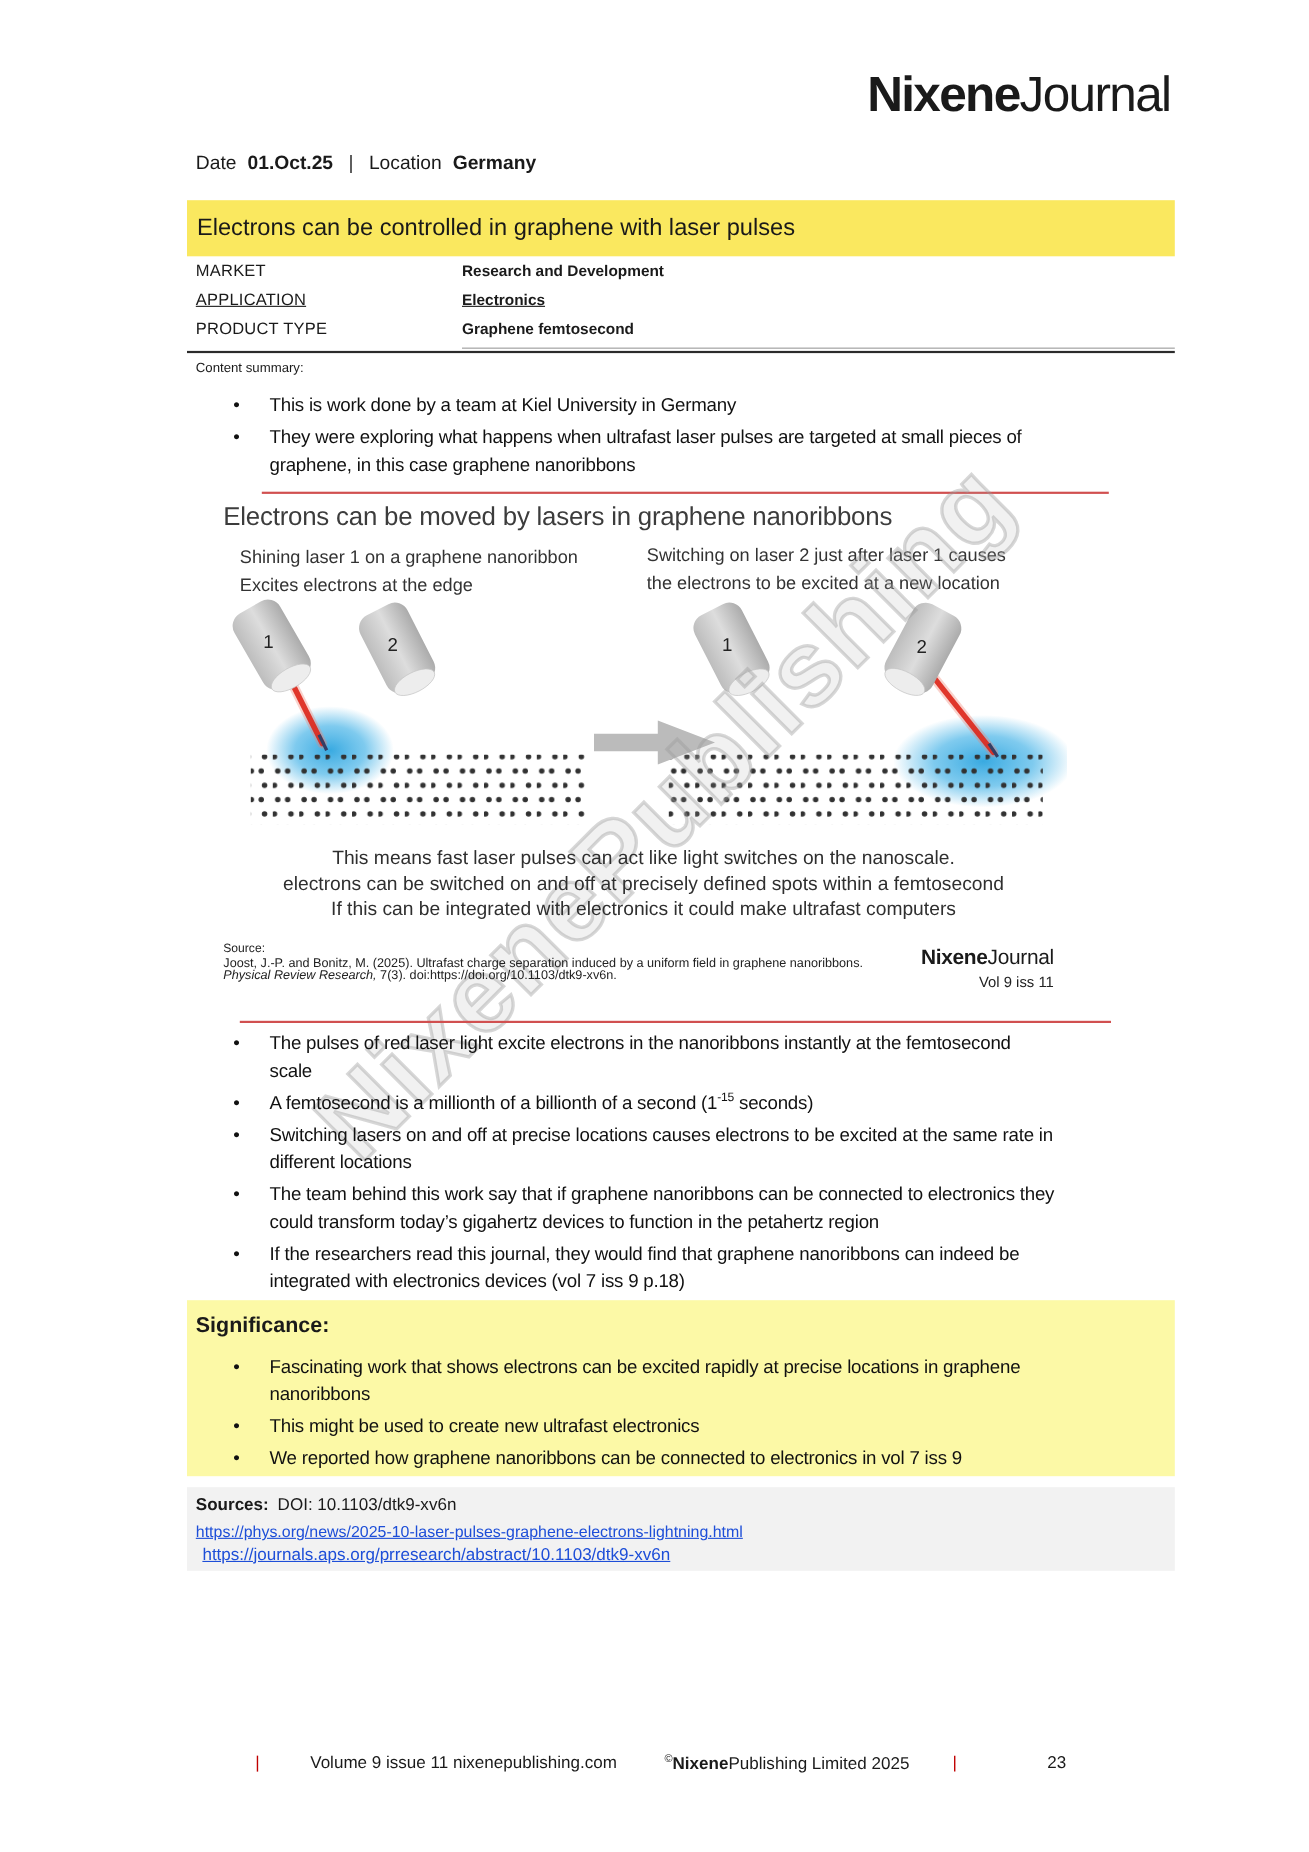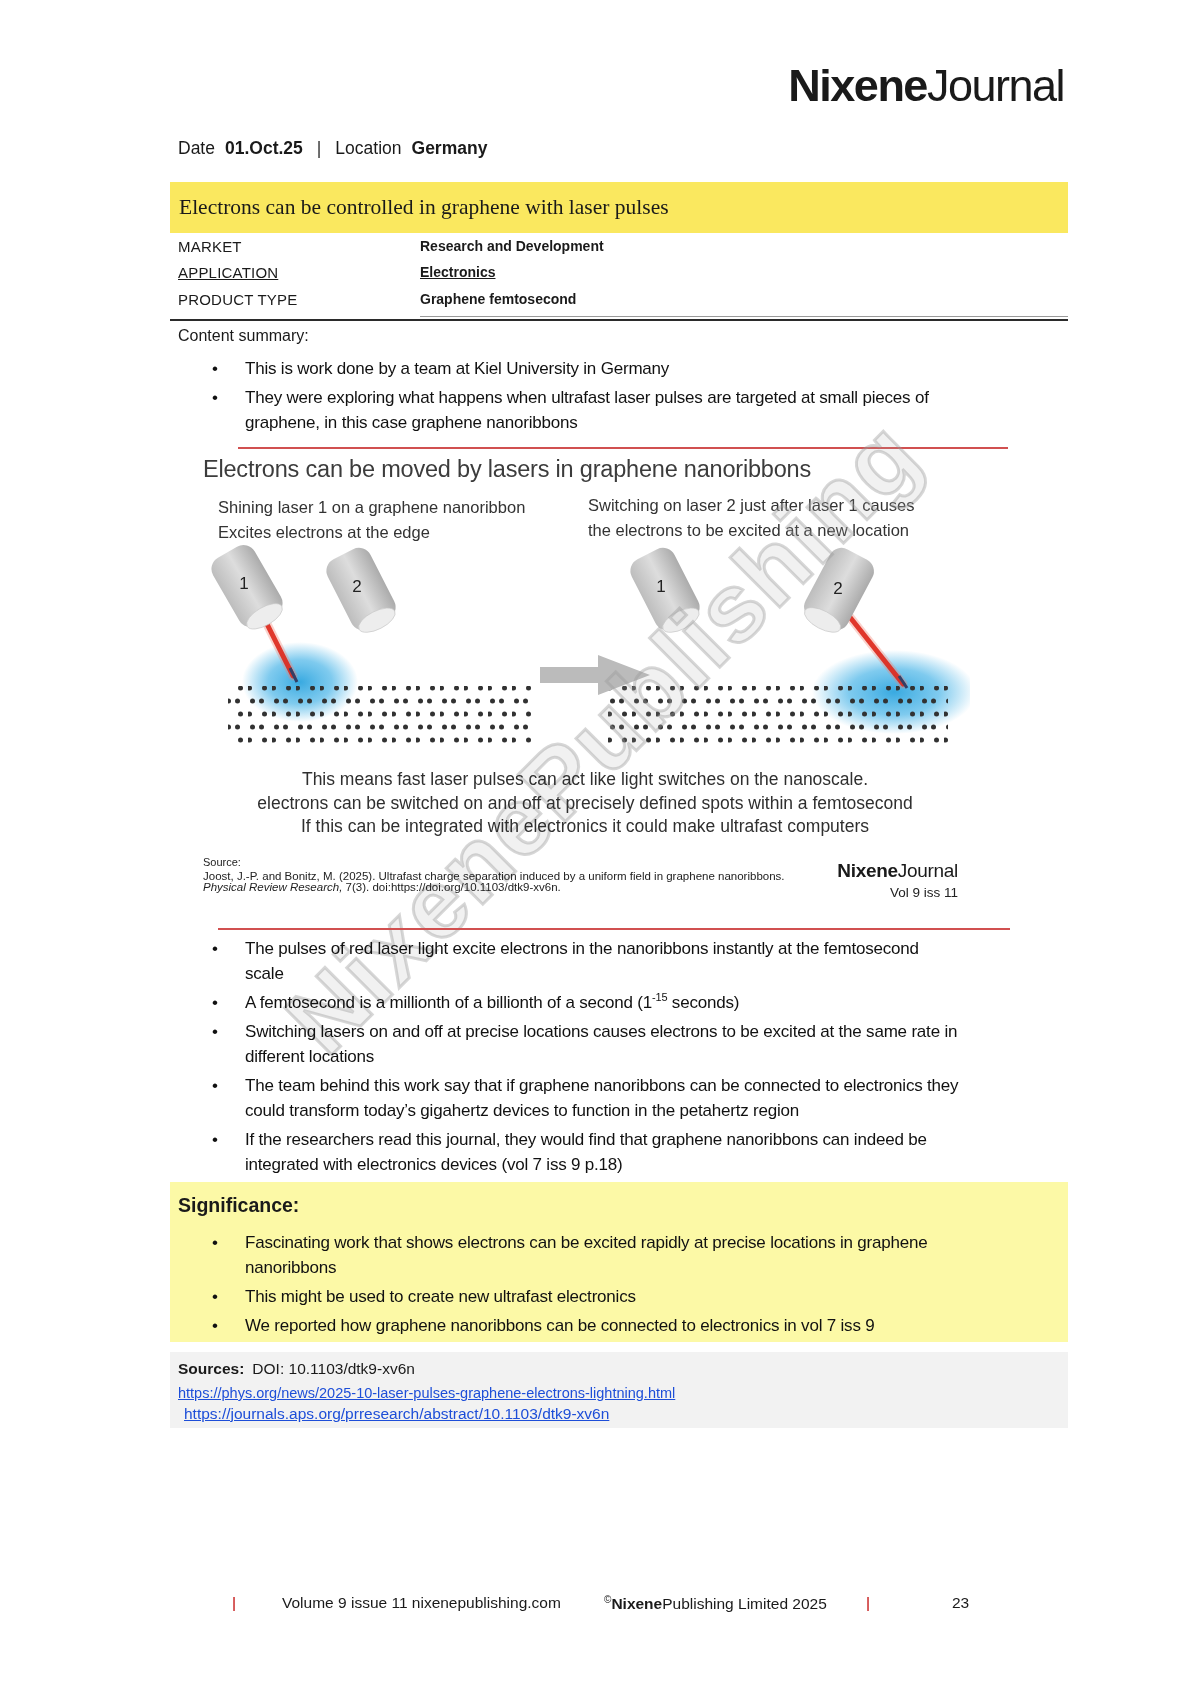--- a/index.html
+++ b/index.html
@@ -10,29 +10,29 @@
   
   .logo{top:60px;right:126px;font-size:45px;letter-spacing:-1.5px;white-space:nowrap;}
   .logo .b{font-weight:800;}
   .logo .l{font-weight:400;}
   .daterow{top:138px;left:178px;font-size:17.5px;white-space:nowrap;}
   .daterow .bold{font-weight:bold;}
   .daterow .sep{margin:0 14px;color:#333;}
   .daterow .lbl{margin-right:10px;}
 
   .titlebar{top:182px;left:170px;width:898px;height:51px;background:#FAE85F;
-            font-size:21.5px;line-height:51px;padding-left:9px;box-sizing:border-box;color:#191919;font-family:Liberation Serif, serif;}
+            font-size:21.5px;line-height:51px;padding-left:9px;box-sizing:border-box;color:#191919;}
 
   .meta-label{left:178px;font-size:15px;letter-spacing:0.2px;}
   .meta-value{left:420px;font-size:14px;font-weight:bold;}
   .r1{top:238px;} .r2{top:264px;text-decoration:underline;} .r3{top:291px;}
   .value-underline{top:316px;left:420px;width:648px;height:1px;background:#9a9a9a;}
   .meta-divider{top:319px;left:170px;width:898px;height:2px;background:#2b2b2b;}
 
-  .section-heading{left:178px;font-size:16px;}
+  .section-heading{left:178px;font-size:12px;}
   .cs-head{top:327px;}
 
   ul.blist{list-style:none;margin:0;padding:0;width:760px;font-size:17px;line-height:25px;
            letter-spacing:-0.2px;color:#111;}
   ul.blist li{position:relative;padding-left:45px;margin-bottom:4px;}
   ul.blist li::before{content:"\2022";position:absolute;left:12px;top:0;font-size:17px;}
   .sup{font-size:11px;vertical-align:super;line-height:0;}
 
   .cs-list{top:356px;left:200px;}
 

